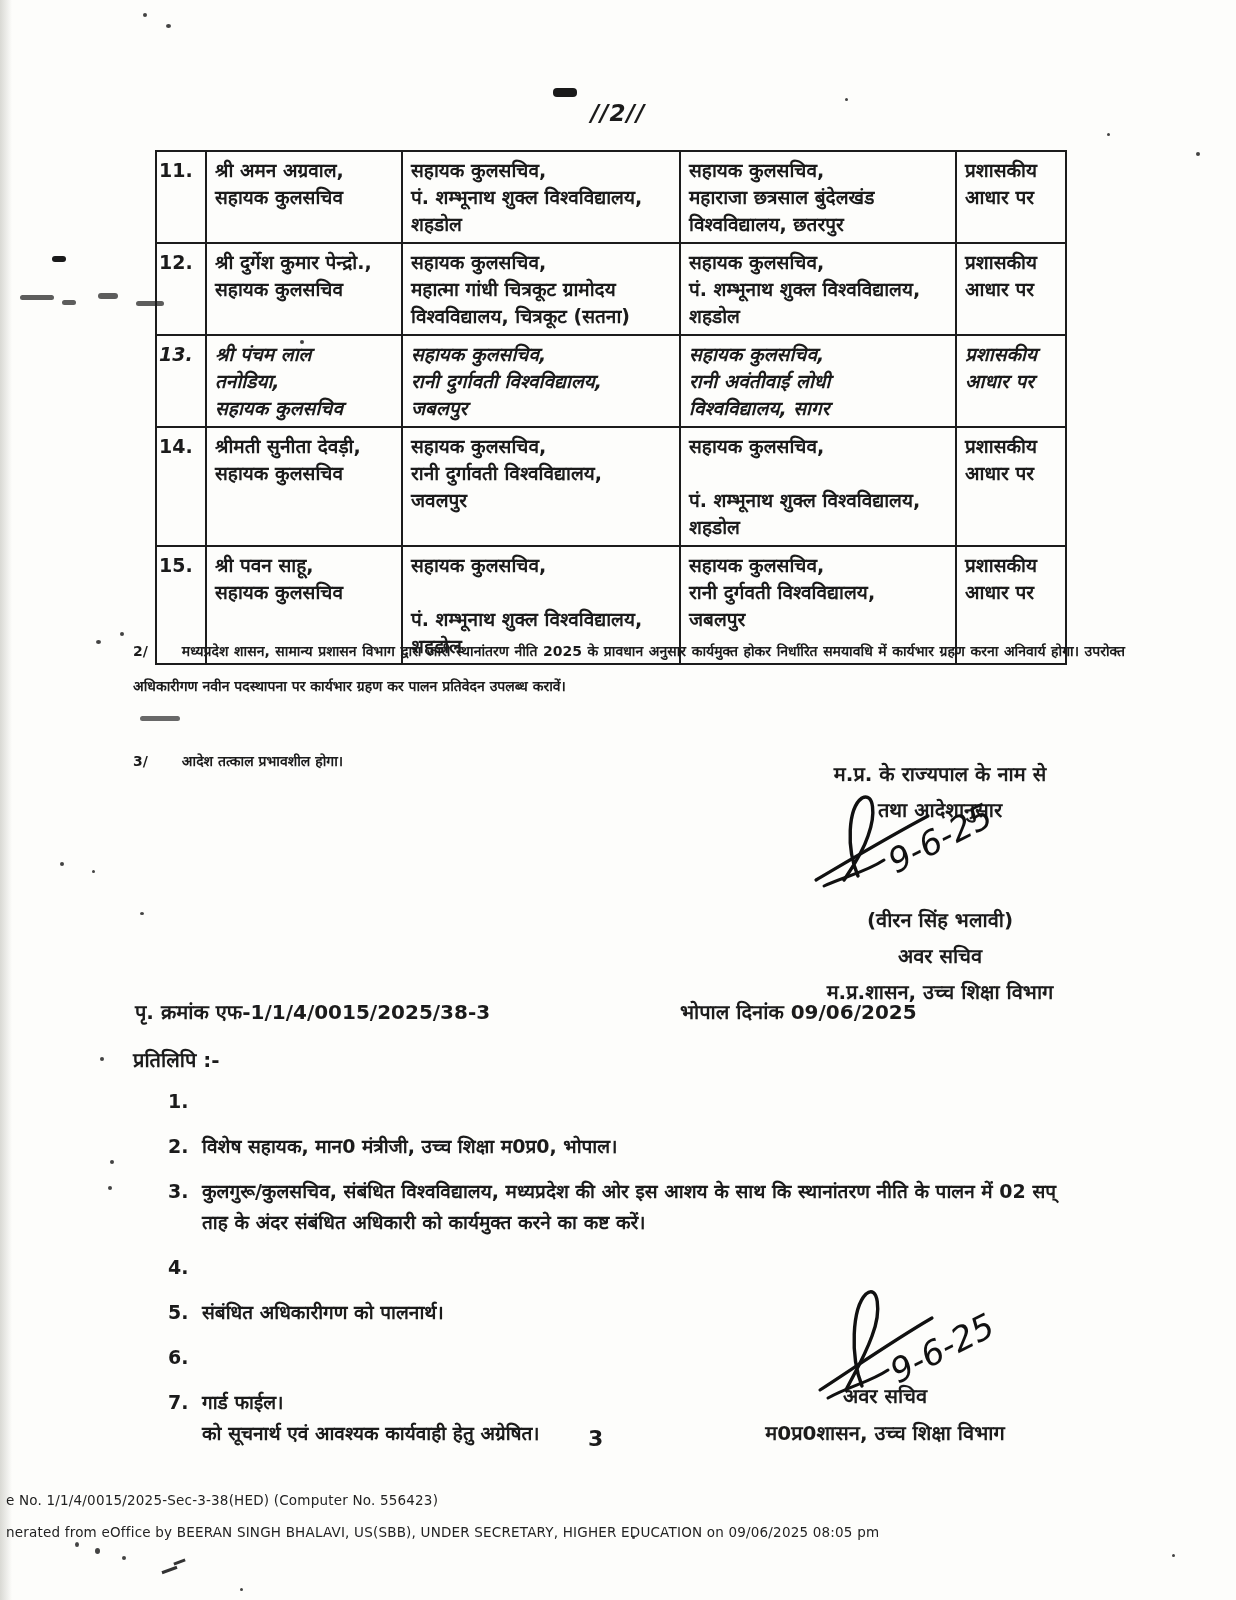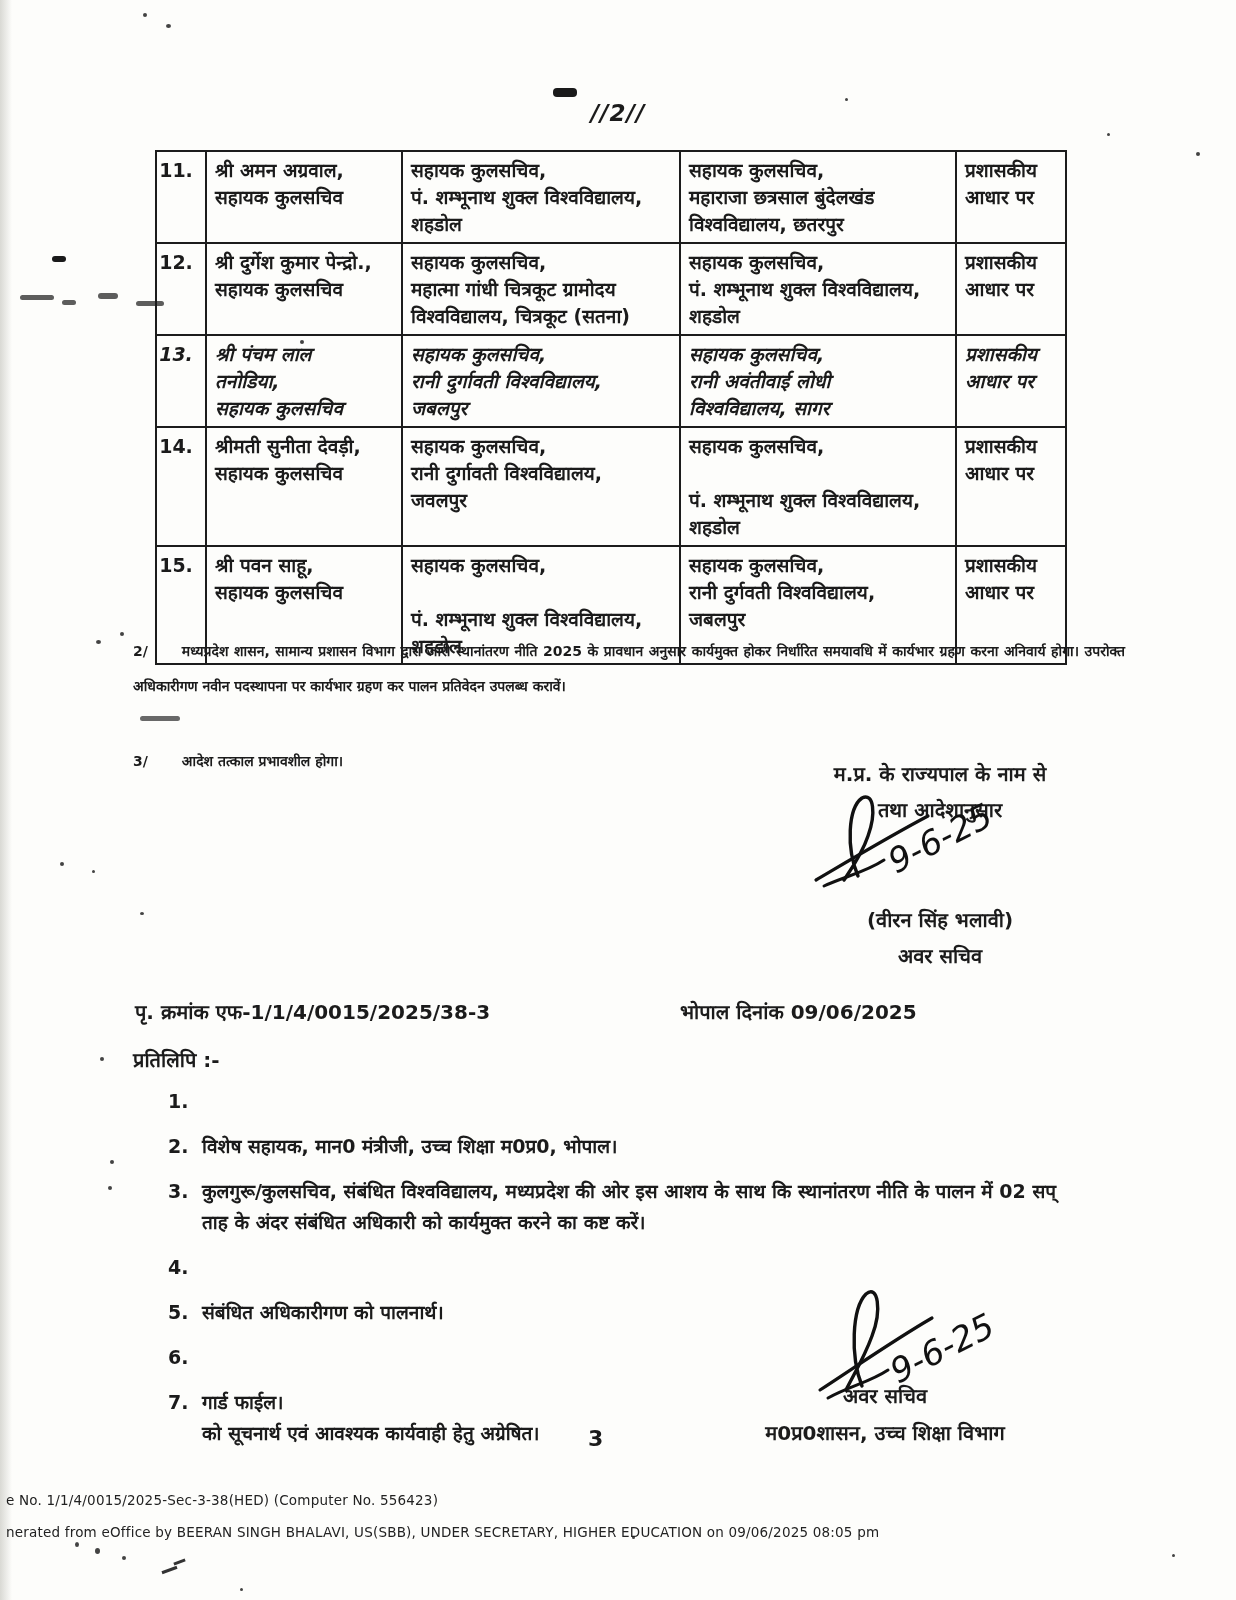--- a/index.html
+++ b/index.html
@@ -13,21 +13,21 @@
   .page-head{position:absolute;top:100px;left:0;right:0;text-align:center;
     font-size:23px;font-weight:600;font-style:italic;letter-spacing:1px;}
   
   .xfer-table{position:absolute;left:155px;top:150px;border-collapse:collapse;
     table-layout:fixed;width:910px;}
   .xfer-table td{border:2px solid #1c1c1c;vertical-align:top;
     padding:5px 8px 4px 8px;font-size:19px;font-weight:600;line-height:1.42;}
   .xfer-table td.ml{white-space:pre-line;}
   .col-sno{width:50px;} .col-name{width:196px;} .col-cur{width:278px;}
   .col-new{width:276px;} .col-basis{width:110px;}
-  td.sno{text-align:center;padding-left:2px;padding-right:12px;}
+  td.sno{text-align:left;padding-left:2px;padding-right:12px;}
   tr.r11 td{height:78px;} tr.r12 td{height:72px;margin-top:44px;} tr.r13 td{height:69px;font-style:italic;}
   tr.r14 td{height:94px;} tr.r15 td{height:92px;}
   tr.r12 td{border-bottom-style:dashed;}
   
   .para{position:absolute;left:133px;width:992px;font-size:14px;font-weight:600;
     line-height:35px;text-align:justify;}
   .para .marker{margin-right:34px;}
   .p2{top:620px;} .p3{top:730px;}
   
   .sig-top{position:absolute;left:730px;top:756px;width:420px;text-align:center;
@@ -152,20 +152,21 @@
 
 <p class="para p2"><span class="marker">2/</span><span>मध्यप्रदेश शासन, सामान्य प्रशासन विभाग द्वारा जारी स्थानांतरण नीति 2025 के प्रावधान अनुसार कार्यमुक्त होकर निर्धारित समयावधि में कार्यभार ग्रहण करना अनिवार्य होगा। उपरोक्त अधिकारीगण नवीन पदस्थापना पर कार्यभार ग्रहण कर पालन प्रतिवेदन उपलब्ध करावें।</span></p>
 
 <p class="para p3"><span class="marker">3/</span><span>आदेश तत्काल प्रभावशील होगा।</span></p>
 
 <div class="sig-top">
   <div>म.प्र.  के राज्यपाल के नाम से</div>
   <div>तथा आदेशानुसार</div>
   <div class="name">(वीरन सिंह भलावी)</div>
   <div>अवर सचिव</div>
+  <div>म.प्र.शासन,  उच्च शिक्षा विभाग</div>
 </div>
 
 <svg class="sig-svg s1" width="300" height="105" viewBox="0 0 300 105">
   <path d="M58,88 C46,60 48,20 62,10 C74,4 76,26 68,48 C62,66 52,80 44,92" stroke-width="3.4"></path>
   <path d="M16,92 C50,72 90,48 128,28" stroke-width="3.2"></path>
   <path d="M24,98 C46,88 66,84 84,72" stroke-width="3"></path>
   <text x="96" y="86" transform="rotate(-27 96 86)">9-6-25</text>
 </svg>
 
 <div class="refline">

